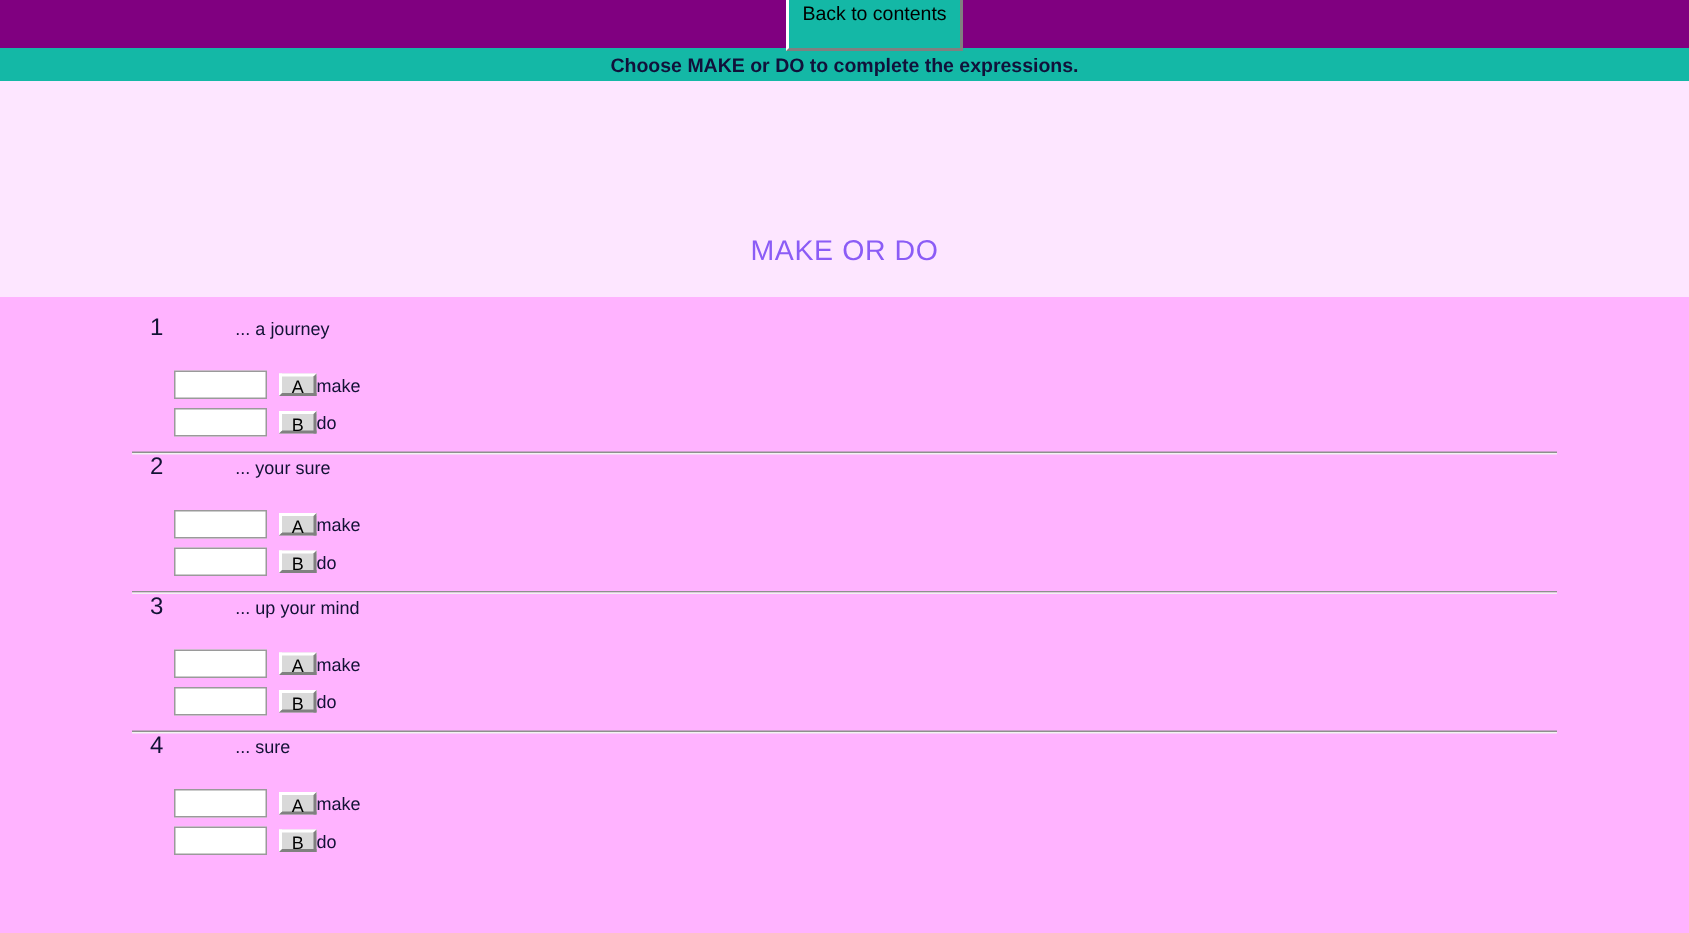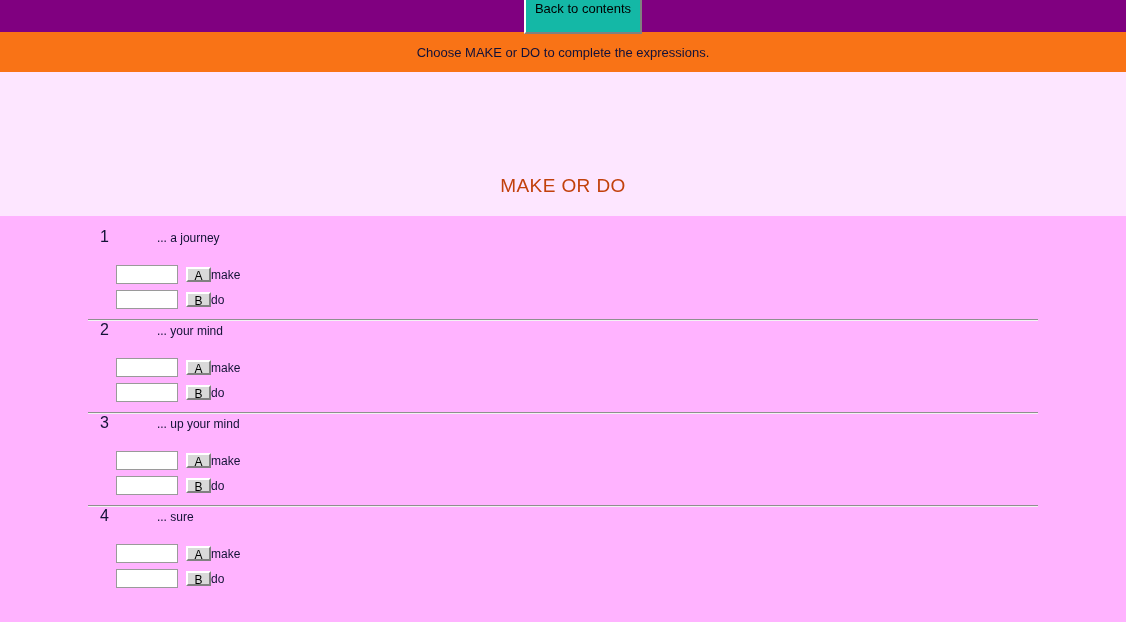--- a/index.html
+++ b/index.html
@@ -34,45 +34,46 @@
     border-right: 2px solid #808080;
     border-bottom: 2px solid #808080;
     padding: 1px 9px 16px 9px;
     cursor: pointer;
     white-space: nowrap;
     margin-left: 40px;
   }
 
   
   .instruction {
-    height: 40px;
-    background: #f97316;
+    height: 22px;
+    background: #14b8a6;
     display: flex;
     align-items: center;
     justify-content: center;
     font-size: 13px;
     color: #11113a;
     box-sizing: border-box;
+    font-weight: bold;
   }
 
   
   .title-zone {
     height: 144px;
     background: #fde6ff;
     position: relative;
     box-sizing: border-box;
   }
   .page-title {
     position: absolute;
     left: 0;
     right: 0;
     top: 103px;
     text-align: center;
     font-size: 19px;
-    color: #c2410c;
+    color: #8b5cf6;
     letter-spacing: 0.4px;
   }
 
   
   .content {
     background: #ffb3ff;
     padding-top: 12px;
   }
   .question {
     position: relative;
@@ -178,21 +179,21 @@
           <input type="text" class="opt-input" value="" style="">
           <button class="opt-letter">B</button>
           <span class="opt-label">do</span>
         </div>
       </div>
       <hr class="separator">
     </div>
     <div class="question">
       <div class="q-head">
         <span class="q-num">2</span>
-        <span class="q-text">... your mind</span>
+        <span class="q-text">... your sure</span>
       </div>
       <div class="options">
         <div class="opt-row">
           <input type="text" class="opt-input" value="" style="">
           <button class="opt-letter">A</button>
           <span class="opt-label">make</span>
         </div>
         <div class="opt-row">
           <input type="text" class="opt-input" value="" style="">
           <button class="opt-letter">B</button>

